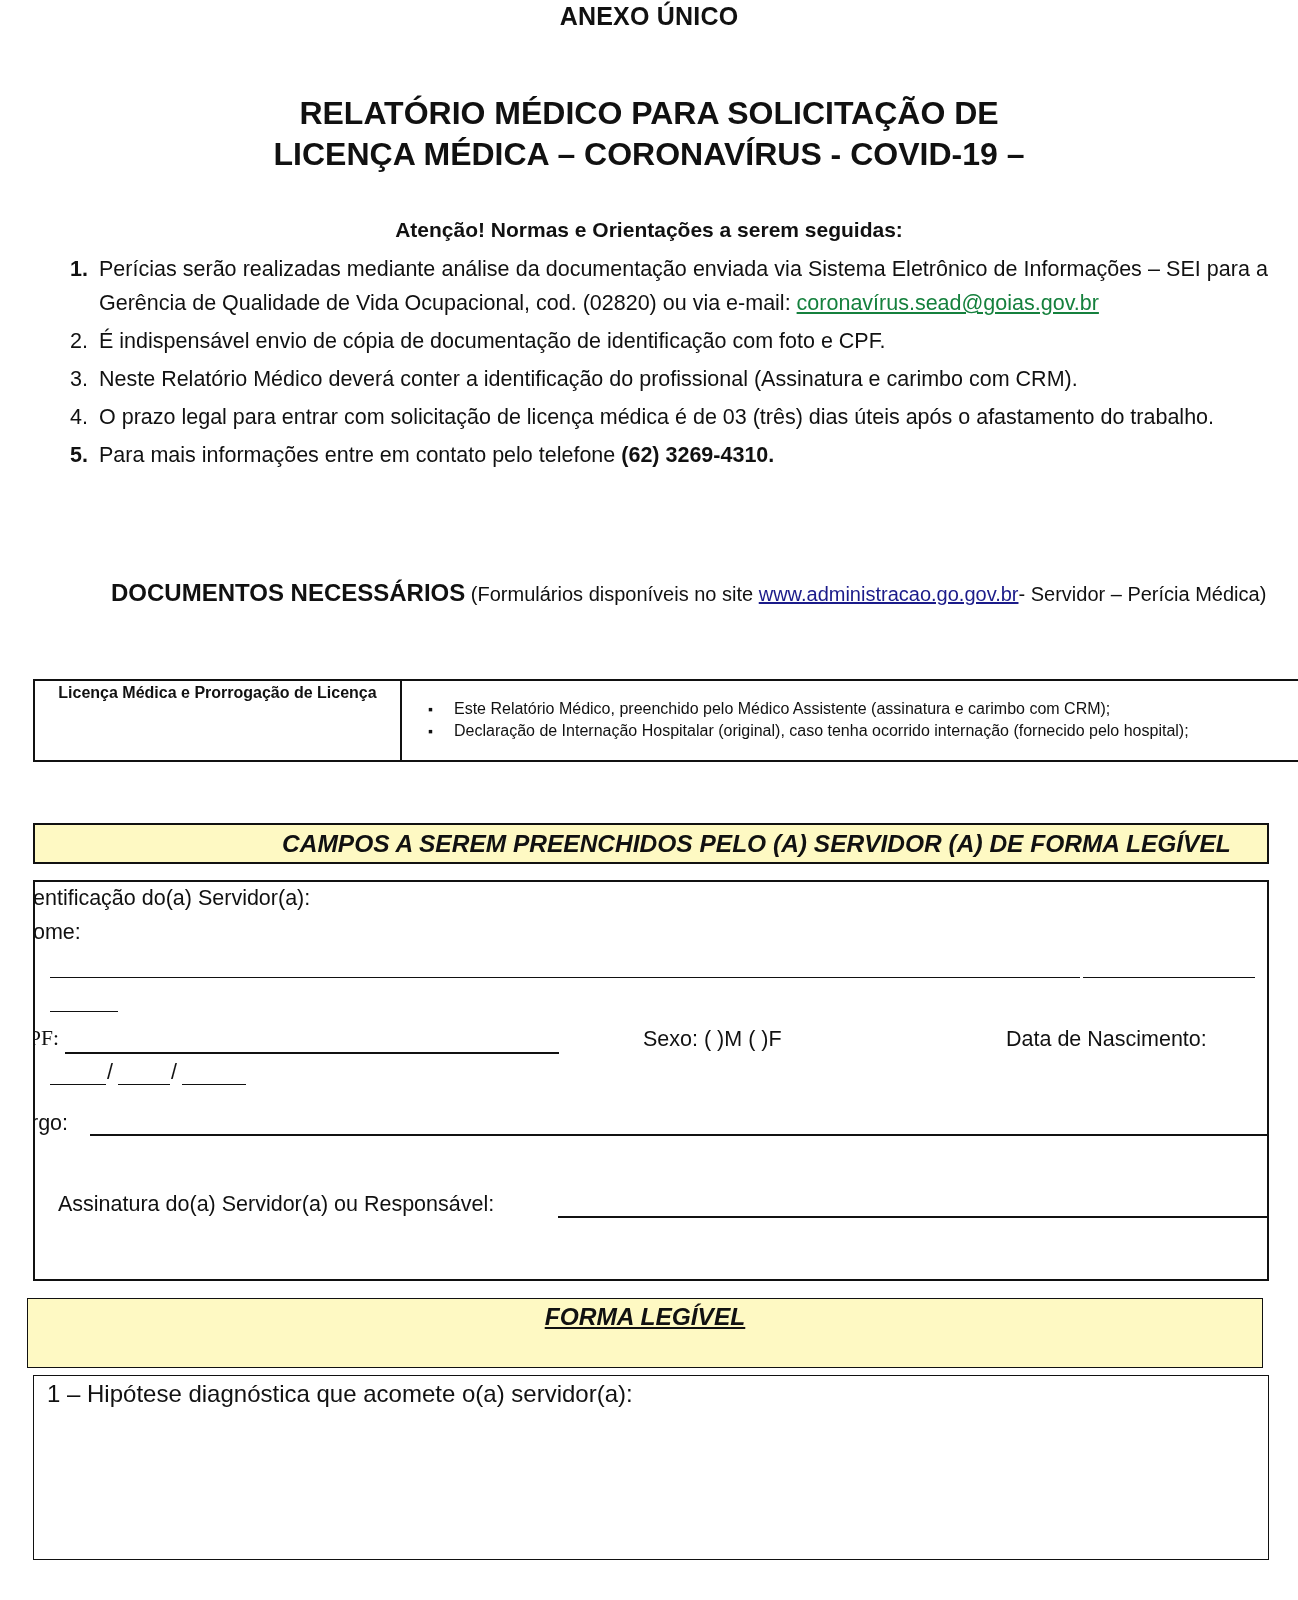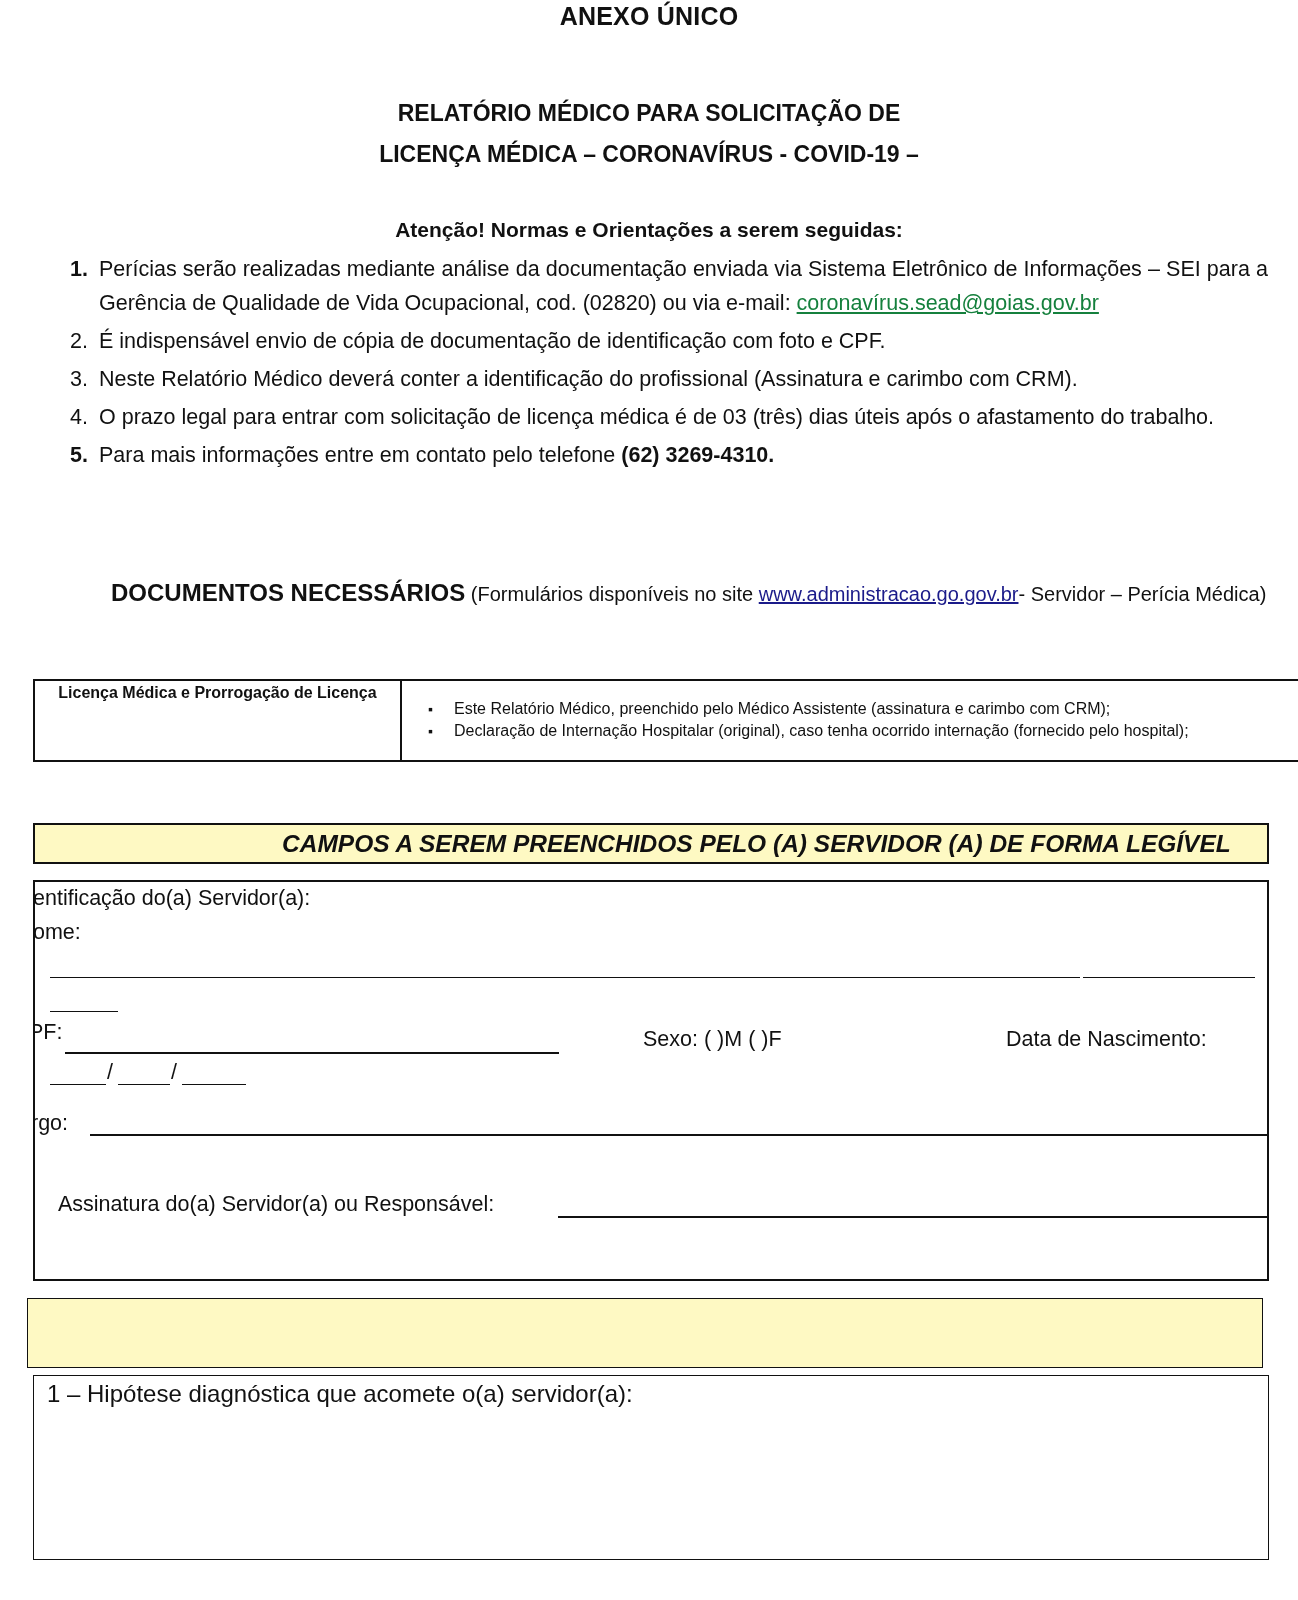--- a/index.html
+++ b/index.html
@@ -4,21 +4,21 @@
 <style>
   html, body { margin: 0; padding: 0; background: #ffffff; }
   body {
     width: 1298px; height: 1600px; position: relative; overflow: hidden;
     font-family: "Liberation Sans", "DejaVu Sans", sans-serif;
     color: #111;
   }
   .abs { position: absolute; }
   .center { text-align: center; }
   .title-1 { left: 0; width: 1298px; top: 2px; font-size: 25px; font-weight: bold; letter-spacing: 0.2px; }
-  .title-2 { left: 0; width: 1298px; top: 93px; font-size: 23px; font-weight: bold; line-height: 41px; }
+  .title-2 { left: 0; width: 1298px; top: 93px; font-size: 32px; font-weight: bold; line-height: 41px; }
   .attention { left: 0; width: 1298px; top: 218px; font-size: 21px; font-weight: bold; }
   .rules { left: 70px; top: 252px; width: 1198px; font-size: 21.5px; line-height: 34px; }
   .rule { display: flex; margin-bottom: 4px; }
   .rule .num { width: 29px; flex: 0 0 29px; }
   .rule .num.b { font-weight: bold; }
   .rule .txt { flex: 1; text-align: justify; }
   .rule .txt.nojust { text-align: left; }
   a.link { color: #15803d; text-decoration: underline; }
   a.link2 { color: #1b1b8a; text-decoration: underline; }
   .docs { left: 111px; top: 576px; width: 1160px; font-size: 20px; line-height: 34px; }
@@ -98,36 +98,37 @@
 
 <div class="abs band band1">CAMPOS A SEREM PREENCHIDOS PELO (A) SERVIDOR (A) DE FORMA LEGÍVEL</div>
 
 <div class="abs box1">
   <span class="f" style="left:-2px; top:4px;">entificação do(a) Servidor(a):</span>
   <span class="f" style="left:-2px; top:38px;">ome:</span>
   <div class="line thin" style="left:15px; top:95px; width:1030px;"></div>
   <div class="line thin" style="left:1048px; top:95px; width:172px;"></div>
   <div class="line thin" style="left:15px; top:129px; width:68px;"></div>
 
-  <span class="f" style="left:-6px; top:138px;">PF:</span>
+  <span class="f" style="left:-6px; top:144px;font-family:Liberation Serif, serif;">PF:</span>
   <div class="line" style="left:30px; top:170px; width:494px;"></div>
   <span class="f" style="left:608px; top:145px;">Sexo:  (     )M   (   )F</span>
   <span class="f" style="left:971px; top:145px;">Data   de   Nascimento:</span>
 
   <div class="line thin" style="left:15px; top:202px; width:56px;"></div>
   <span class="f" style="left:72px; top:178px;">/</span>
   <div class="line thin" style="left:83px; top:202px; width:52px;"></div>
   <span class="f" style="left:136px; top:178px;">/</span>
   <div class="line thin" style="left:147px; top:202px; width:64px;"></div>
 
   <span class="f" style="left:-4px; top:229px;">rgo:</span>
   <div class="line" style="left:55px; top:252px; width:1180px;"></div>
 
   <span class="f" style="left:23px; top:310px;">Assinatura do(a) Servidor(a) ou Responsável:</span>
   <div class="line" style="left:523px; top:334px; width:712px;"></div>
 </div>
 
 <div class="abs band band2">
+  <div class="u">FORMA LEGÍVEL</div>
 </div>
 
 <div class="abs box2">
   <span class="q">1 – Hipótese diagnóstica que acomete o(a) servidor(a):</span>
 </div>
 
 </body></html>

